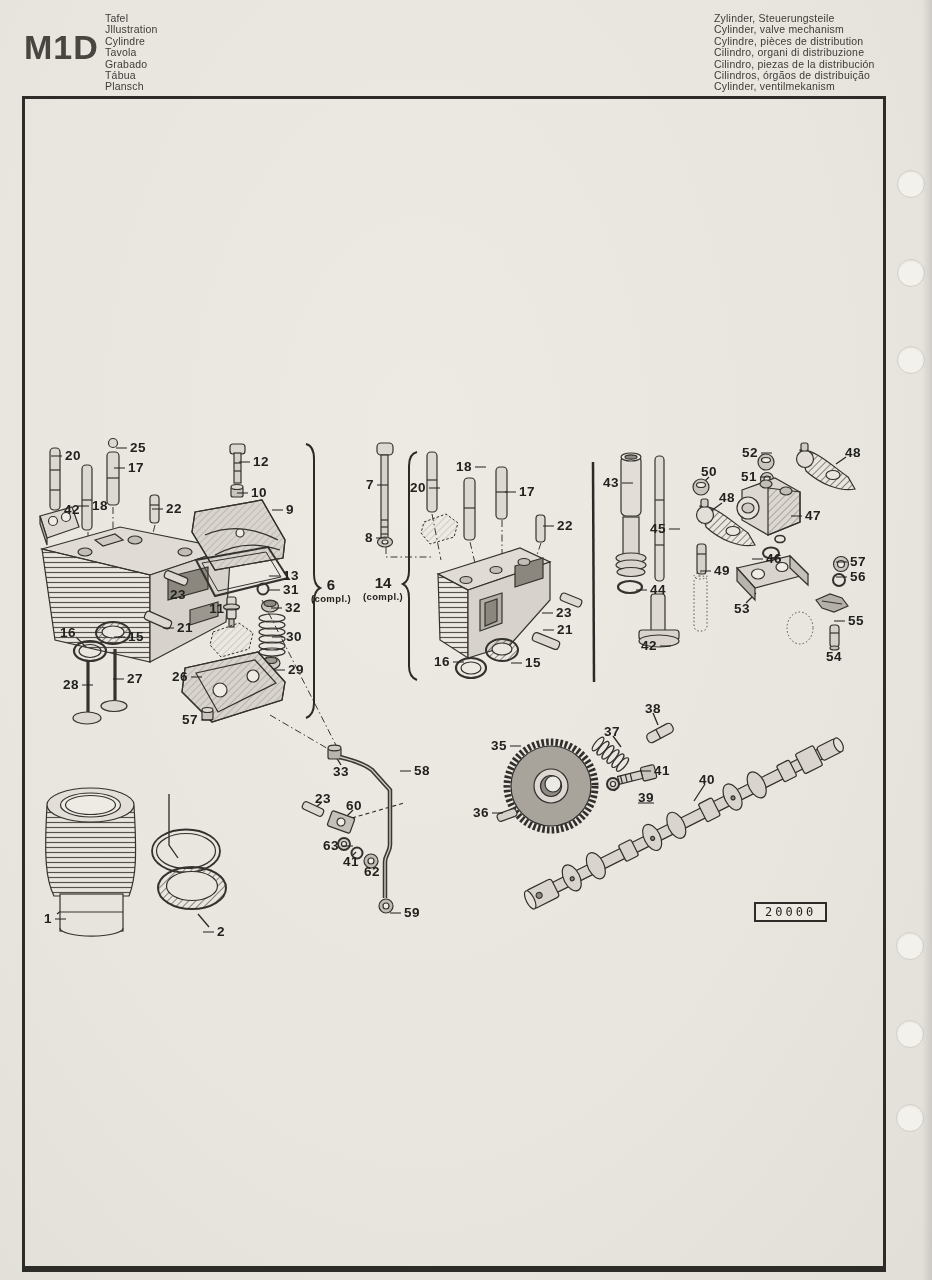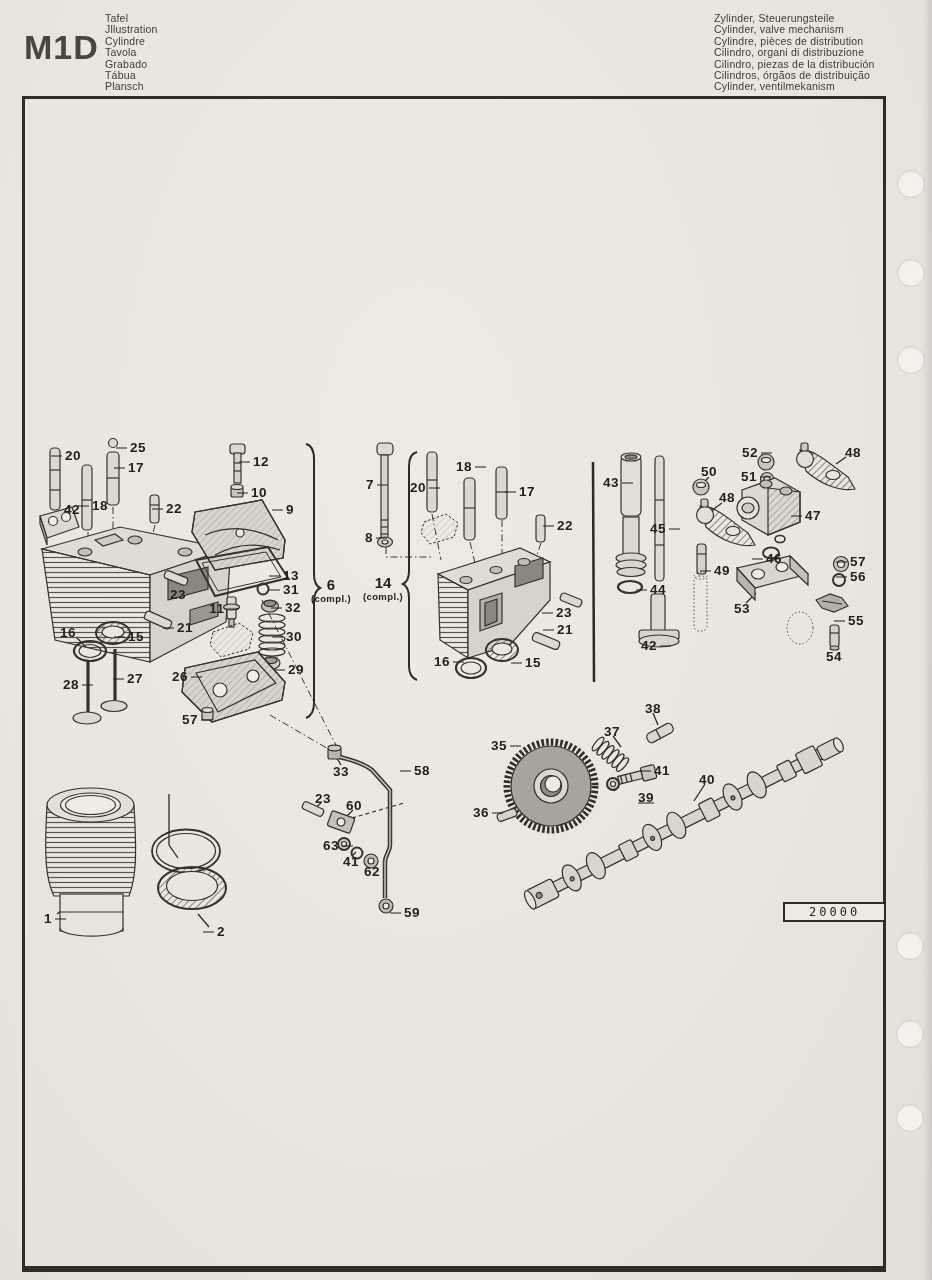--- a/index.html
+++ b/index.html
@@ -33,22 +33,22 @@
   
   .grp{position:absolute;transform:translate(-50%,0);text-align:center;color:#22211e;}
   .grp-num{font-size:15px;font-weight:bold;}
   .grp-suffix{font-size:9.5px;font-weight:bold;letter-spacing:.4px;}
   
   .tol{position:absolute;left:174px;top:796px;color:#2a2926;white-space:nowrap;}
   .tol-row{height:16px;line-height:16px;font-size:10px;letter-spacing:.3px;}
   .tol-ref{font-size:13px;font-weight:bold;margin-right:4px;}
   
   .pn-box{position:absolute;left:754px;top:902px;border:2px solid #2e2c29;background:#edeae4;
-    padding:1px 24px;font-family:"DejaVu Sans Mono",monospace;font-size:12px;
-    letter-spacing:3px;color:#22211e;margin-left:29px;}
+    padding:1px 9px;font-family:"DejaVu Sans Mono",monospace;font-size:12px;
+    letter-spacing:3px;color:#22211e;}
   
   .hole{position:absolute;width:26px;height:26px;border-radius:50%;background:#f3f1ec;
     border:1px solid #d2cfc8;box-shadow:inset 0 1px 2px rgba(0,0,0,.06);}
 </style>
 </head>
 <body>
 
 <div class="page">
 
   <div class="plate-code">M1D</div>

